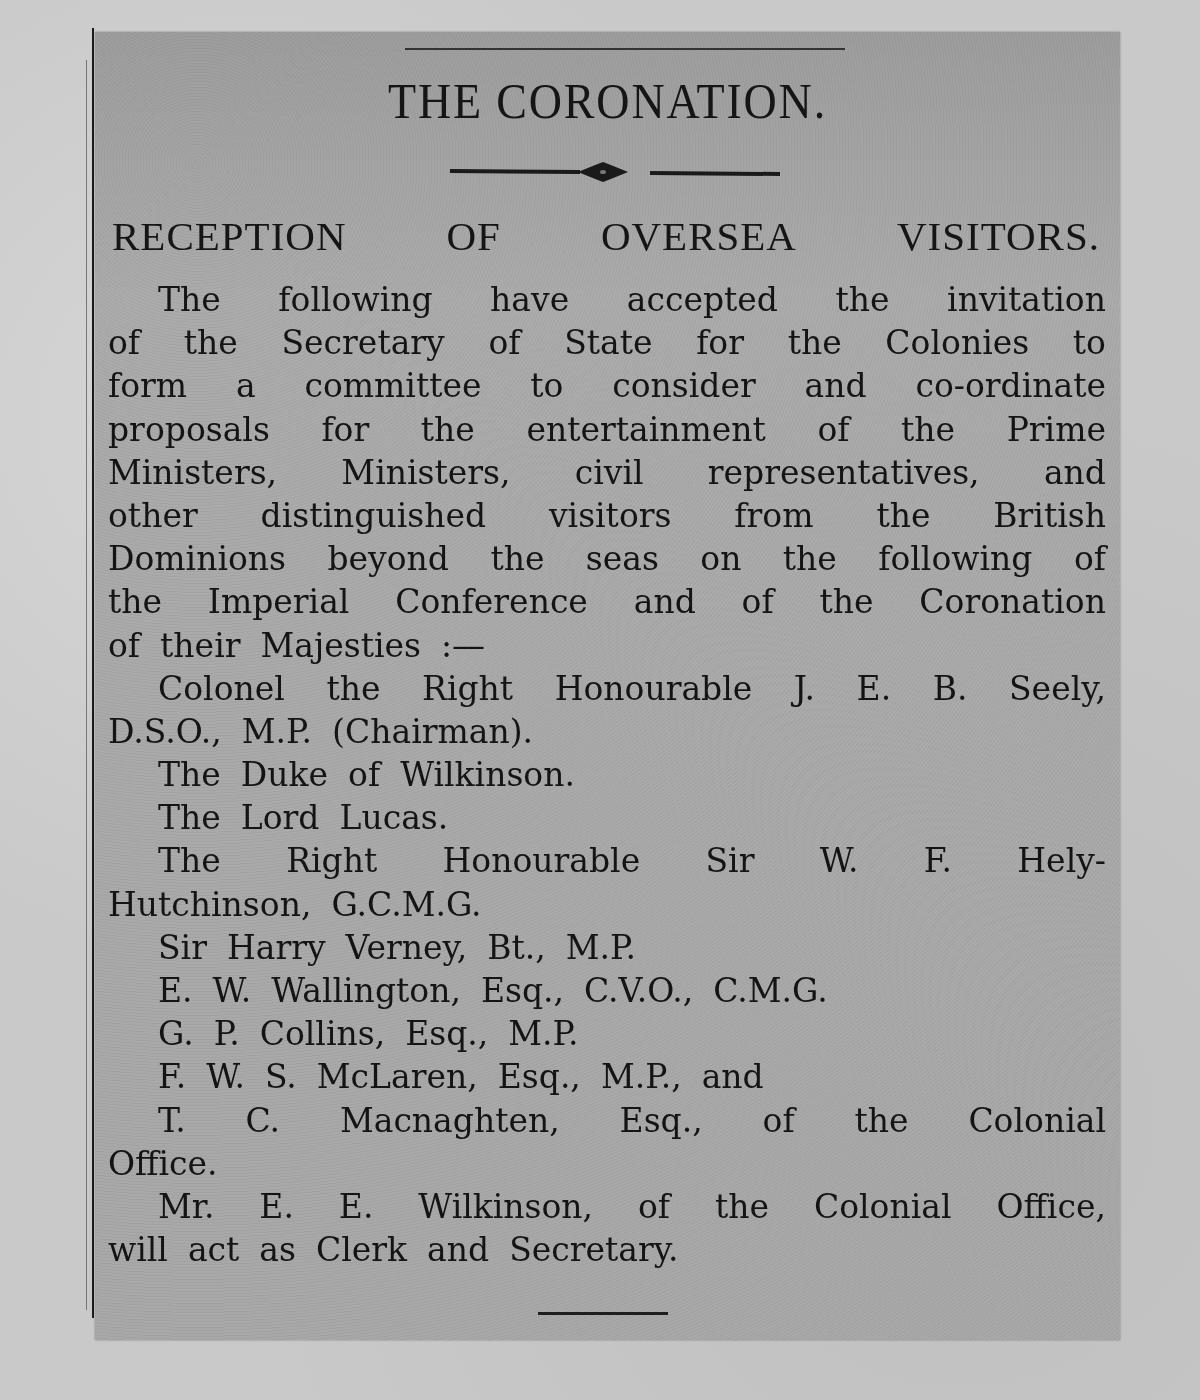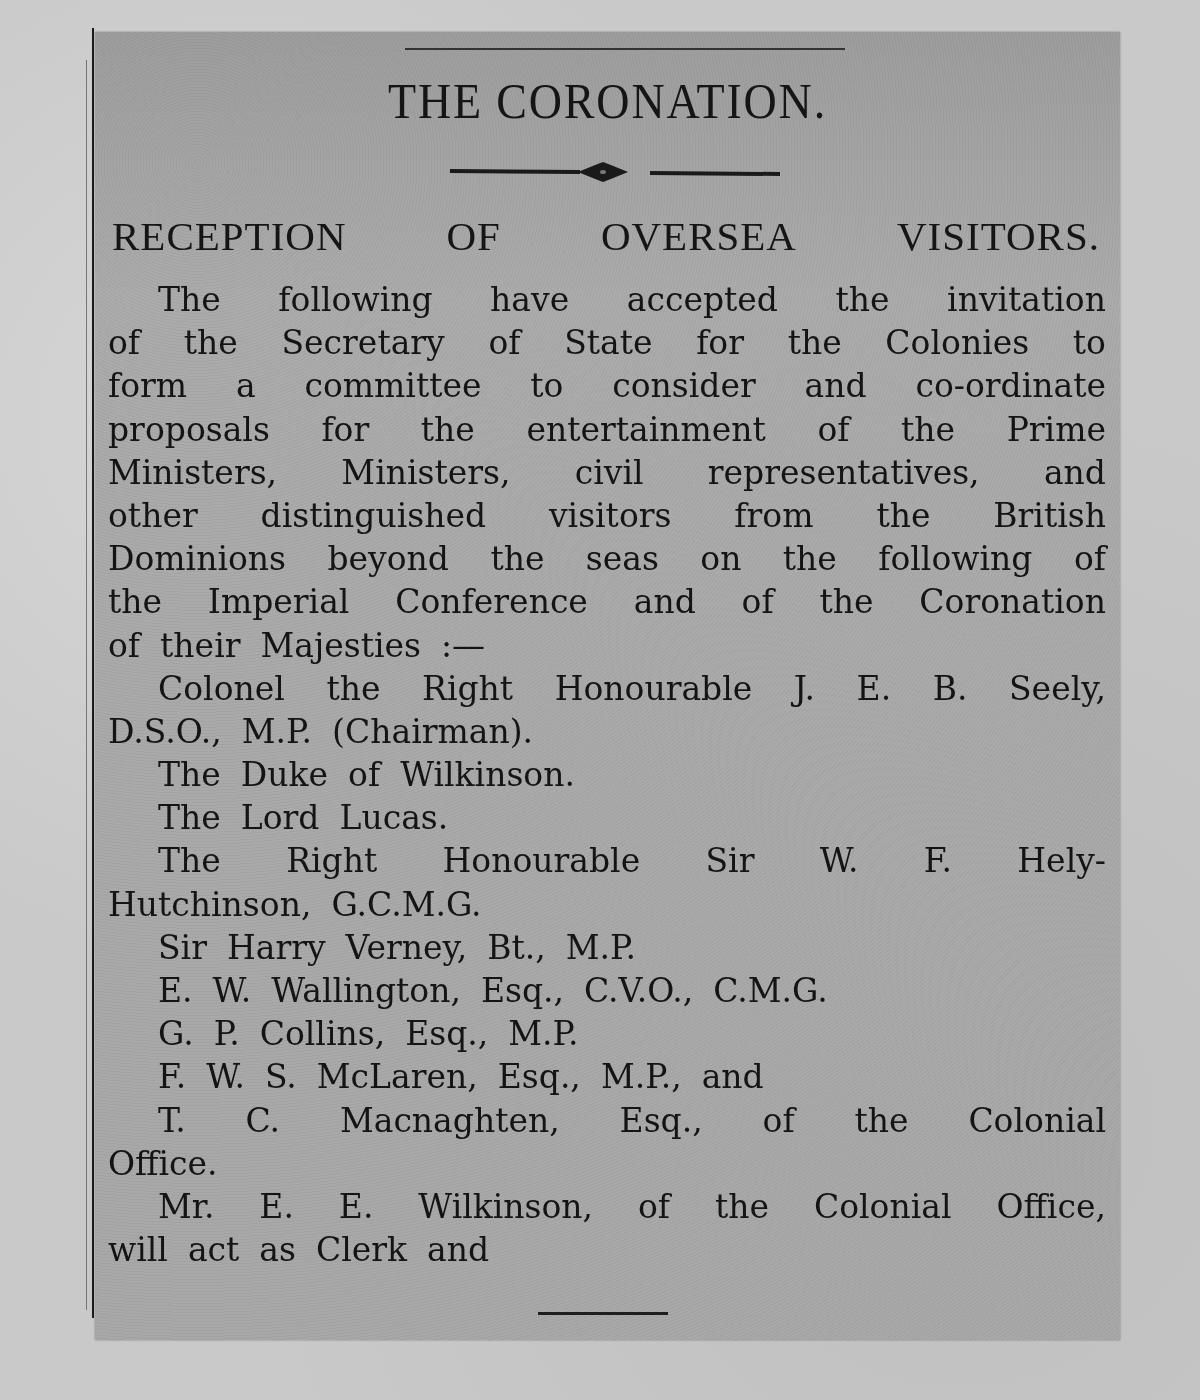--- a/index.html
+++ b/index.html
@@ -284,16 +284,17 @@
       <span>the</span>
       <span>Colonial</span>
       <span>Office,</span>
     </div>
     <div class="line ragged">
       <span>will</span>
       <span>act</span>
       <span>as</span>
       <span>Clerk</span>
       <span>and</span>
+      <span>Secretary.</span>
     </div>
   </div>
 
 <div class="bottom-rule"></div>
 
 </body></html>

